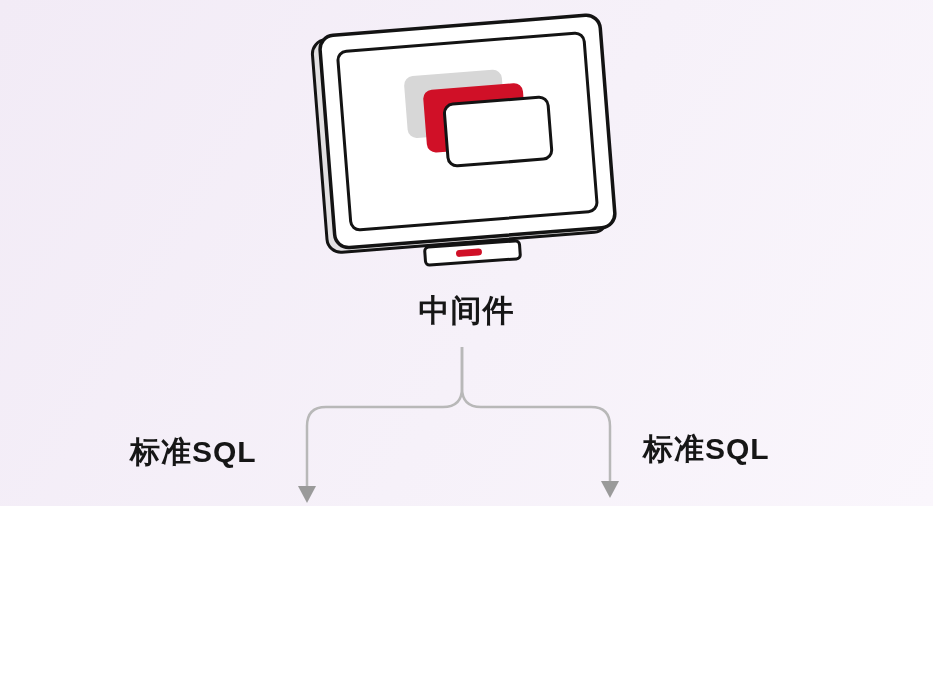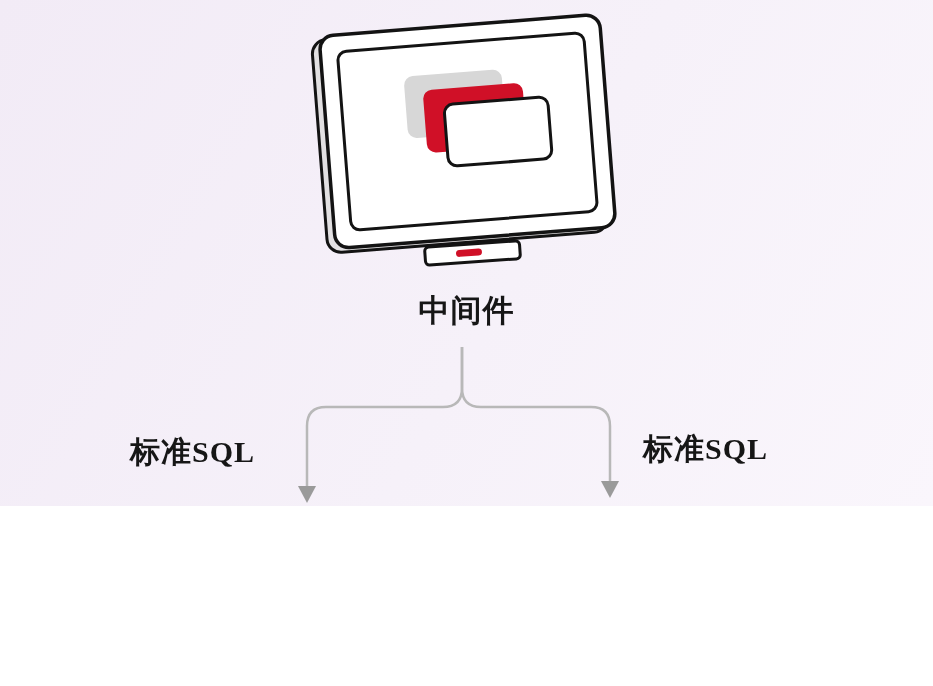--- a/index.html
+++ b/index.html
@@ -1,21 +1,21 @@
 <!DOCTYPE html>
 <html><head>
 <meta charset="utf-8">
 <style>
   html,body{margin:0;padding:0;}
   .canvas{
     position:relative;
     width:933px;height:506px;
     overflow:hidden;
     background:linear-gradient(120deg,#f2ebf6 0%,#f6f1f9 55%,#faf6fc 100%);
-    font-family:Liberation Serif, serif;
+    font-family:Liberation Sans, sans-serif;
   }
   .diagram-svg{position:absolute;left:0;top:0;}
   .label{position:absolute;color:#161616;letter-spacing:1px;}
   .label-middleware{top:290px;left:0;width:933px;text-align:center;font-size:31px;font-weight:600;}
   .label-sql-left{top:432px;left:130px;font-size:30px;font-weight:600;}
   .label-sql-right{top:429px;left:643px;font-size:30px;font-weight:600;}
 </style>
 </head>
 <body>
 

